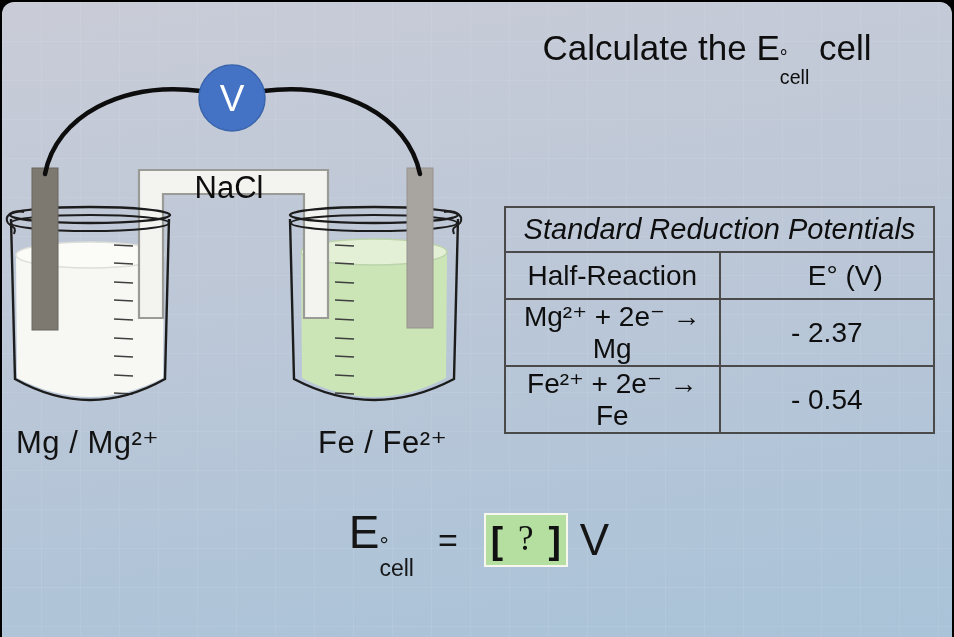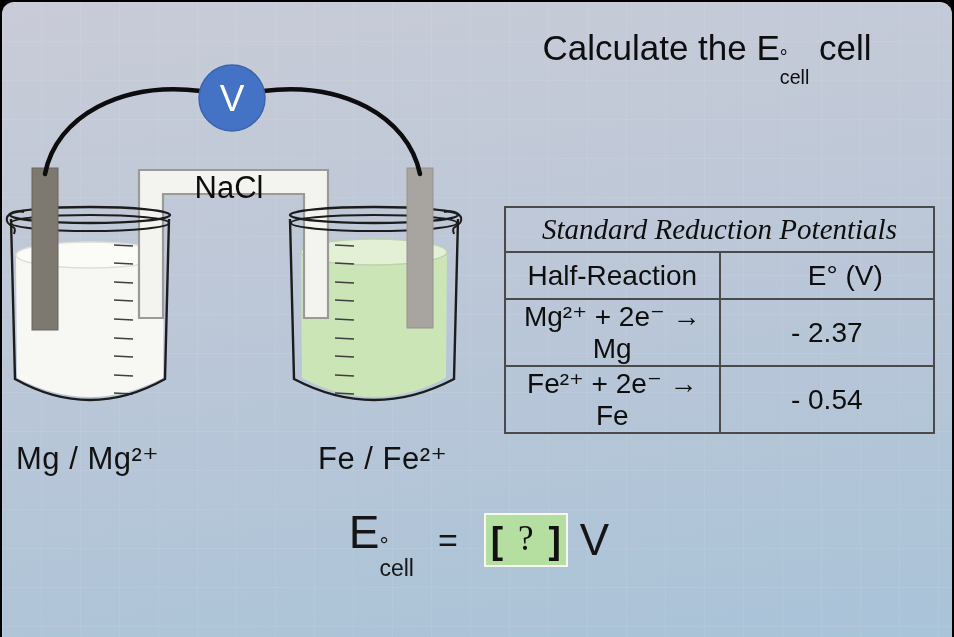--- a/index.html
+++ b/index.html
@@ -30,39 +30,39 @@
     font-size:0.56em;line-height:1.02;
     text-align:left;
     transform:translateY(0.22em);
     vertical-align:baseline;
   }
 
   
   #cell-svg{position:absolute;left:0;top:0;}
   .svg-label{font-family:"Liberation Sans","DejaVu Sans",sans-serif;}
   .beaker-label{
-    position:absolute;top:438px;font-size:31px;color:#121212;
+    position:absolute;top:422px;font-size:31px;color:#121212;
     letter-spacing:0.5px;
   }
   #label-left{left:14px;}
   #label-right{left:316px;}
 
   
   .potentials-table{
     position:absolute;left:502px;top:204px;width:431px;
     border-collapse:collapse;table-layout:fixed;
     font-size:28px;color:#0e0e0e;
   }
   .potentials-table td,.potentials-table th{
     border:2px solid #4a4a4a;
     text-align:center;vertical-align:middle;
     padding:0 4px;height:45px;
     font-weight:normal;
   }
-  .potentials-table .tbl-title{font-style:italic;font-size:29px;height:43px;font-family:Liberation Serif, serif;}
+  .potentials-table .tbl-title{font-style:italic;font-size:29px;height:43px;}
   .potentials-table .col-reaction{width:241px;}
   .potentials-table .col-value{width:190px;padding-left:41px;}
   .potentials-table .hdr-bold{font-weight:normal;}
 
   
   .equation{
     position:absolute;left:0;top:503px;width:954px;
     display:flex;justify-content:center;align-items:center;
     font-size:46px;color:#151515;
   }

